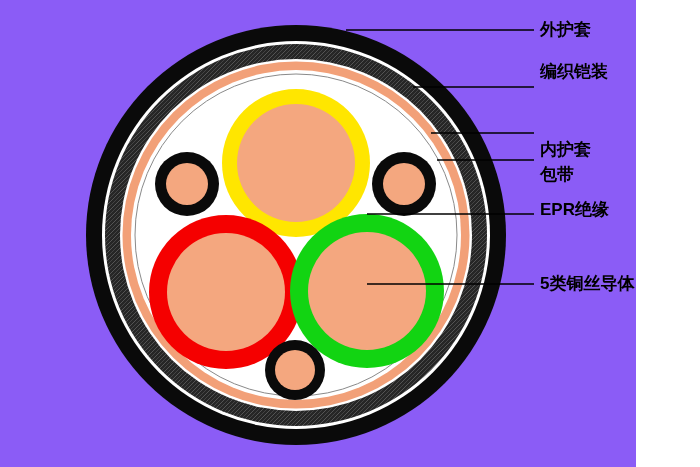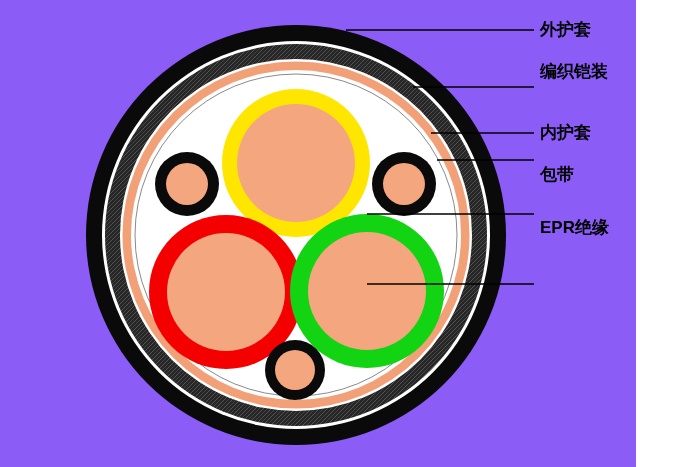--- a/index.html
+++ b/index.html
@@ -81,17 +81,18 @@
     <line x1="346" y1="30" x2="534" y2="30" stroke="#000000" stroke-width="1.5"></line>
     <line x1="413" y1="87" x2="534" y2="87" stroke="#000000" stroke-width="1.5"></line>
     <line x1="431" y1="133" x2="534" y2="133" stroke="#000000" stroke-width="1.5"></line>
     <line x1="437" y1="160" x2="534" y2="160" stroke="#000000" stroke-width="1.5"></line>
     <line x1="367" y1="214" x2="534" y2="214" stroke="#000000" stroke-width="1.5"></line>
     <line x1="367" y1="284" x2="534" y2="284" stroke="#000000" stroke-width="1.5"></line>
   </svg>
 
   <div class="label" style="top:21px">外护套</div>
   <div class="label" style="top:63px">编织铠装</div>
-  <div class="label" style="top:124px">内护套</div>
+  <div class="label" style="top:141px">内护套</div>
   <div class="label" style="top:166px">包带</div>
-  <div class="label" style="top:219px">EPR绝缘</div>
+  <div class="label" style="top:201px">EPR绝缘</div>
+  <div class="label" style="top:275px">5类铜丝导体</div>
 
 </div>
 
 </body></html>

